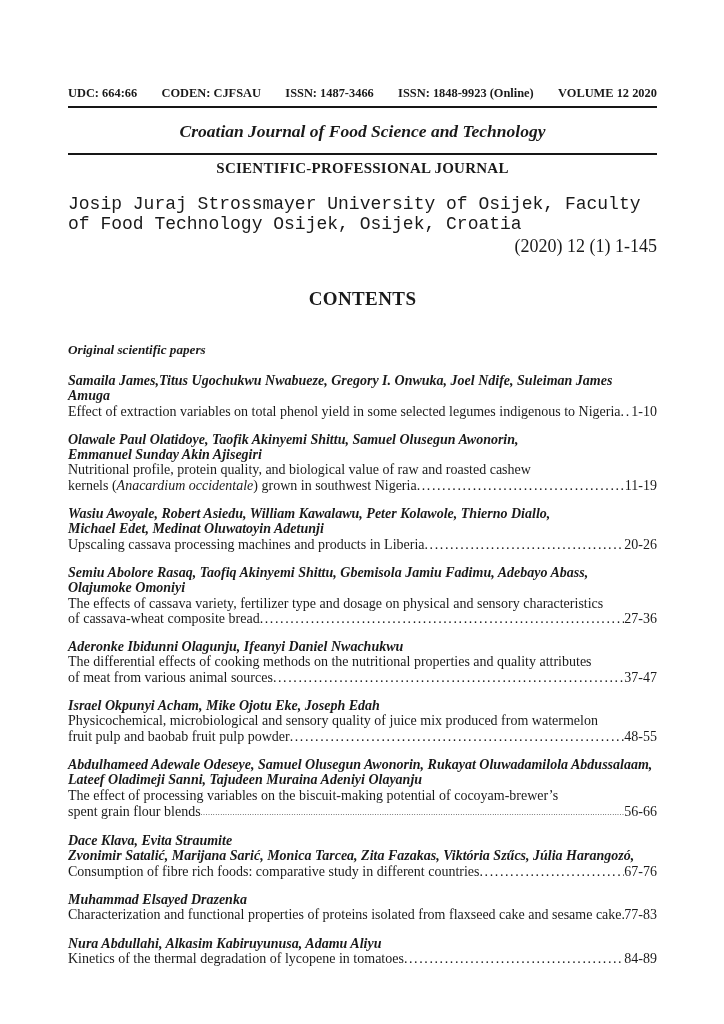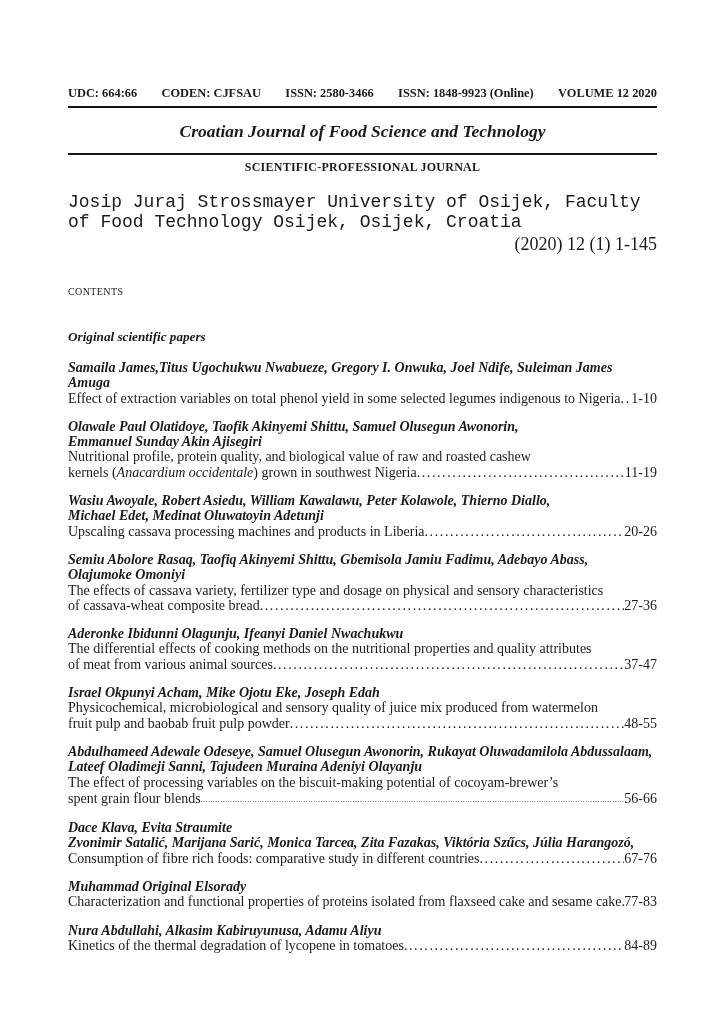--- a/index.html
+++ b/index.html
@@ -27,32 +27,33 @@
     text-align: center;
     font-weight: bold;
     font-style: italic;
     font-size: 17.5px;
     margin-top: 13px;
   }
   .rule-mid { border: none; border-top: 2px solid #161616; margin: 11px 0 0 0; }
   .journal-subtitle {
     text-align: center;
     font-weight: bold;
-    font-size: 12px;
+    font-size: 15px;
     letter-spacing: 0.25px;
     margin-top: 5px;
   }
   .publisher { font-size: 18px; margin-top: 17px; font-family: Liberation Mono, monospace; }
   .issue-info { font-size: 18px; text-align: right; margin-top: 2px; }
   
   .contents-heading {
-    font-size: 10px;
-    font-weight: normal;
+    font-size: 19px;
+    font-weight: bold;
     letter-spacing: 0.4px;
     margin: 31px 0 0 0;
+    text-align: center;
   }
   .section-label {
     font-weight: bold;
     font-style: italic;
     font-size: 13.2px;
     margin-top: 32px;
   }
   #toc { margin-top: 15px; }
   .entry { margin-bottom: 13px; font-size: 14px; line-height: 15.3px; }
   .authors { font-weight: bold; font-style: italic; }
@@ -69,21 +70,21 @@
 </style>
 </head>
 <body>
 
 <div class="page">
 
   <header>
     <div class="meta-row">
       <span>UDC: 664:66</span>
       <span>CODEN: CJFSAU</span>
-      <span>ISSN: 2580-3466</span>
+      <span>ISSN: 1487-3466</span>
       <span>ISSN: 1848-9923 (Online)</span>
       <span>VOLUME 12 2020</span>
     </div>
     <hr class="rule-top">
     <div class="journal-title">Croatian Journal of Food Science and Technology</div>
     <hr class="rule-mid">
     <div class="journal-subtitle">SCIENTIFIC-PROFESSIONAL JOURNAL</div>
     <div class="publisher">Josip Juraj Strossmayer University of Osijek, Faculty of Food Technology Osijek, Osijek, Croatia</div>
     <div class="issue-info">(2020) 12 (1) 1-145</div>
   </header>
@@ -160,21 +161,21 @@
         <div class="entry">
           <div class="authors">Dace Klava, Evita Straumite</div>
           <div class="authors">Zvonimir Satalić, Marijana Sarić, Monica Tarcea, Zita Fazakas, Viktória Szűcs, Júlia Harangozó,</div>
           <div class="title-line last">
             <span class="ttext"><span>Consumption of fibre rich foods: comparative study in different countries </span></span>
             <span class="dots"></span>
             <span class="pages">67-76</span>
           </div>
         </div>
         <div class="entry">
-          <div class="authors">Muhammad Original Elsorady</div>
+          <div class="authors">Muhammad Elsayed Drazenka</div>
           <div class="title-line last">
             <span class="ttext"><span>Characterization and functional properties of proteins isolated from flaxseed cake and sesame cake </span></span>
             <span class="dots"></span>
             <span class="pages">77-83</span>
           </div>
         </div>
         <div class="entry">
           <div class="authors">Nura Abdullahi, Alkasim Kabiruyunusa, Adamu Aliyu</div>
           <div class="title-line last">
             <span class="ttext"><span>Kinetics of the thermal degradation of lycopene in tomatoes </span></span>

